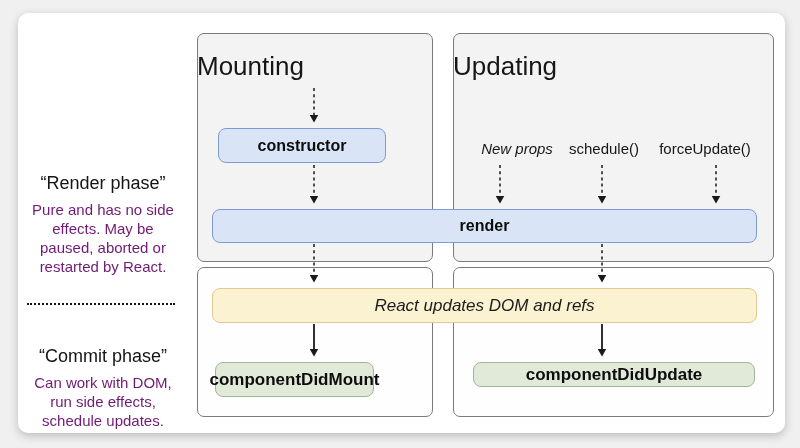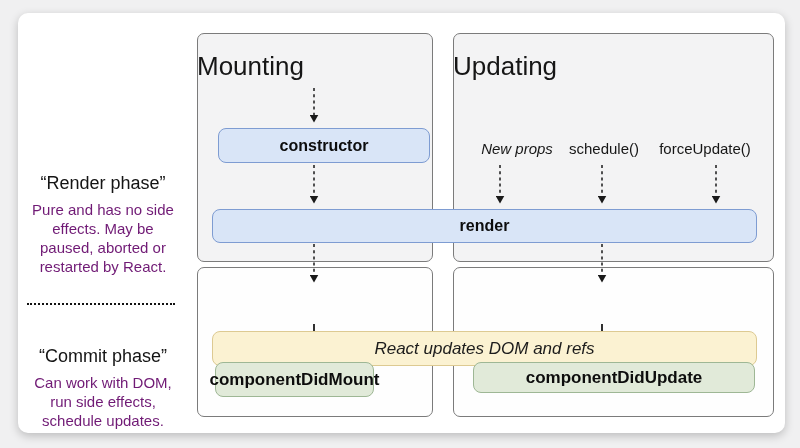--- a/index.html
+++ b/index.html
@@ -62,27 +62,27 @@
   #trigger-forceupdate { left: 687px; }
   
   .node {
     position: absolute;
     display: flex; align-items: center; justify-content: center;
     border-radius: 8px;
     font-weight: bold; font-size: 16px; color: #0d0d0d;
     white-space: nowrap;
   }
   .node.blue   { background: #d9e5f7; border: 1px solid #7e9cd2; }
-  .node.yellow { background: #fbf2d2; border: 1px solid #ddca92; font-weight: 400; font-style: italic; font-size: 17px; color: #1c1c1c; margin-top: 43px; }
+  .node.yellow { background: #fbf2d2; border: 1px solid #ddca92; font-weight: 400; font-style: italic; font-size: 17px; color: #1c1c1c; }
   .node.green  { background: #e1ead9; border: 1px solid #9eb795; font-size: 17px; }
-  #node-constructor { left: 200px; top: 115px; width: 212px; height: 35px; }
+  #node-constructor { left: 200px; top: 115px; width: 168px; height: 35px; }
   #node-render      { left: 194px; top: 196px; width: 545px; height: 34px; }
   #node-react-updates { left: 194px; top: 275px; width: 545px; height: 35px; }
   #node-cdm { left: 197px; top: 349px; width: 159px; height: 35px; }
-  #node-cdu { left: 455px; top: 349px; width: 282px; height: 31px; }
+  #node-cdu { left: 455px; top: 349px; width: 282px; height: 25px; }
   
   svg.arrows {
     position: absolute; left: 0; top: 0;
     width: 767px; height: 420px;
     pointer-events: none;
   }
   .arrow-dashed { stroke: #1a1a1a; stroke-width: 1.5; stroke-dasharray: 3 3.2; fill: none; }
   .arrow-solid  { stroke: #1a1a1a; stroke-width: 1.8; fill: none; }
 </style>
 </head>

